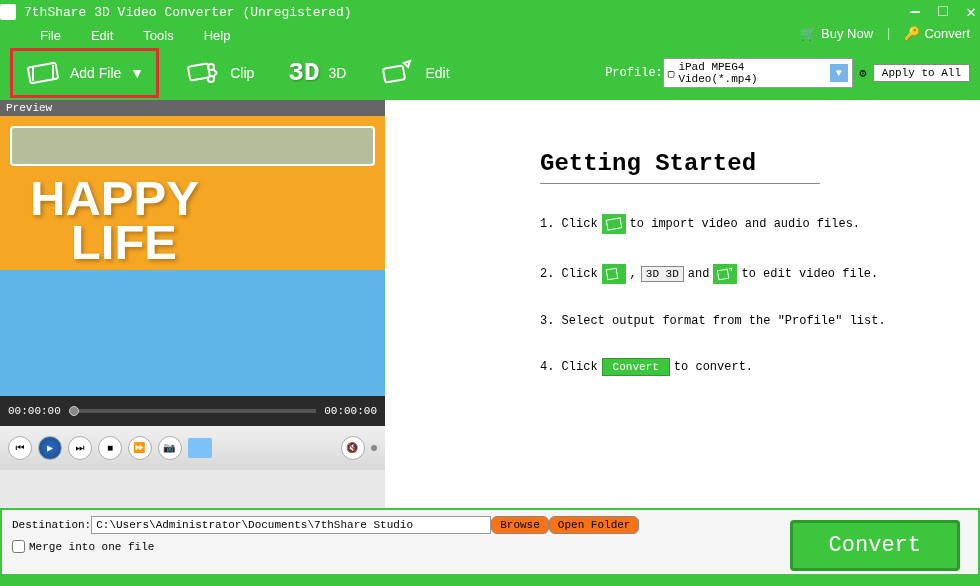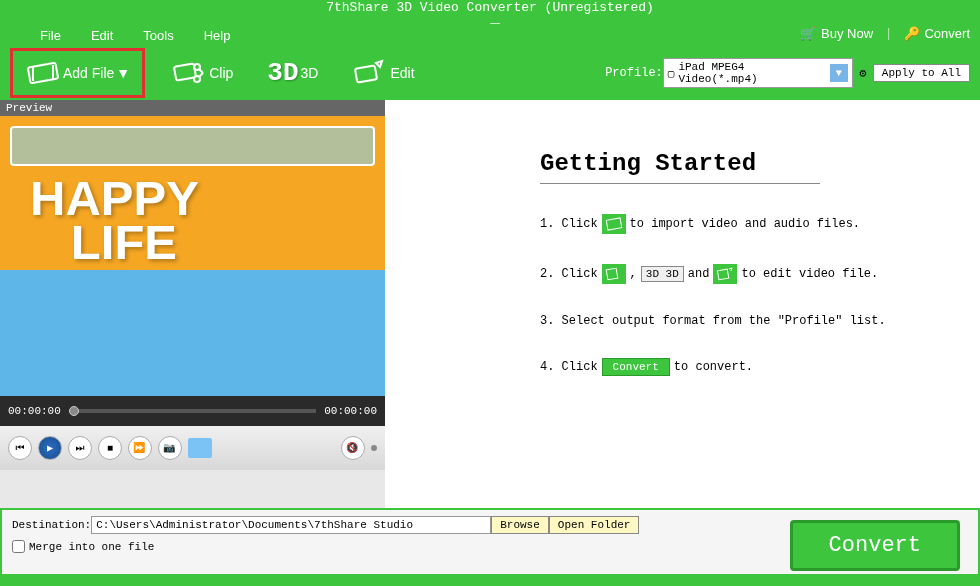--- a/index.html
+++ b/index.html
@@ -1,31 +1,31 @@
 <!DOCTYPE html>
 <html><head>
   <meta charset="utf-8">
   <style>
     * { box-sizing: border-box; margin: 0; padding: 0; }
     body { width: 980px; height: 586px; font-family: "Courier New", monospace; font-size: 12px; overflow: hidden; }
     
     .window { width: 100%; height: 100%; display: flex; flex-direction: column; background: #fff; }
     
-    .titlebar { background: #3dc63d; height: 24px; display: flex; align-items: center; padding: 0 8px; flex-direction: column; }
+    .titlebar { background: #3dc63d; height: 24px; display: flex; align-items: center; padding: 0 0; }
     .titlebar-logo { width: 16px; height: 16px; background: #fff; border-radius: 2px; margin-right: 8px; }
     .titlebar-text { color: #fff; font-family: "Courier New", monospace; font-size: 13px; flex: 1; }
     .win-btn { color: #fff; font-size: 16px; font-weight: bold; margin-left: 10px; cursor: pointer; width: 18px; text-align: center; }
     
     .menubar { background: #3dc63d; height: 22px; display: flex; align-items: center; padding: 0 40px; gap: 30px; position: relative; }
     .menu-item { color: #fff; cursor: pointer; font-family: Arial, sans-serif; font-size: 13px; }
     .header-right { position: absolute; right: 10px; top: 2px; display: flex; align-items: center; gap: 12px; color: #fff; }
     .header-link { display: flex; align-items: center; gap: 4px; cursor: pointer; font-family: Arial, sans-serif; font-size: 13px; }
     
     .toolbar { background: #3dc63d; height: 54px; display: flex; align-items: center; padding: 0 10px; gap: 18px; position: relative; }
-    .tool-btn { display: flex; align-items: center; gap: 2px; cursor: pointer; padding: 4px 8px; }
+    .tool-btn { display: flex; align-items: center; gap: 9px; cursor: pointer; padding: 4px 8px; }
     .tool-btn.highlighted { border: 3px solid #e03030; padding: 8px 12px; }
     .tool-icon { width: 36px; height: 28px; }
     .tool-label { color: #fff; font-family: Arial, sans-serif; font-size: 14px; }
     .tool-3d-label { color: #fff; font-size: 26px; font-family: "Courier New", monospace; font-weight: bold; text-shadow: 1px 1px 2px rgba(0,0,0,0.3); }
     
     .profile-section { position: absolute; right: 10px; display: flex; align-items: center; }
     .profile-label { color: #fff; font-family: "Courier New", monospace; }
     .profile-select { background: #fff; border: 1px solid #999; padding: 2px 4px; width: 190px; display: flex; align-items: center; gap: 4px; font-family: "Courier New", monospace; font-size: 11px; }
     .profile-arrow { background: #77b4e8; width: 18px; height: 18px; display: flex; align-items: center; justify-content: center; color: #fff; font-size: 10px; }
     .gear-btn { width: 20px; height: 20px; cursor: pointer; display: flex; align-items: center; justify-content: center; }
@@ -54,21 +54,21 @@
     .gs-underline { border-bottom: 1px solid #888; width: 280px; margin-bottom: 30px; }
     .gs-step { font-family: "Courier New", monospace; font-size: 12px; margin-bottom: 30px; display: flex; align-items: center; gap: 4px; flex-wrap: wrap; }
     .inline-icon { width: 24px; height: 20px; background: #3dc63d; display: inline-flex; align-items: center; justify-content: center; }
     .inline-3d { border: 1px solid #888; padding: 1px 4px; background: #f0f0f0; font-size: 11px; display: inline-flex; align-items: center; }
     .inline-convert { background: #3dc63d; color: #fff; padding: 2px 10px; border: 1px solid #2a9a2a; font-size: 11px; display: inline-flex; }
     
     .bottom-bar { background: #f5f5f5; border: 2px solid #3dc63d; padding: 6px 10px; display: flex; flex-direction: column; gap: 6px; height: 68px; position: relative; }
     .dest-row { display: flex; align-items: center; gap: 0; }
     .dest-label { font-family: "Courier New", monospace; font-size: 11px; }
     .dest-input { border: 1px solid #999; padding: 2px 4px; width: 400px; font-family: "Courier New", monospace; font-size: 11px; background: #fff; }
-    .small-btn { border: 1px solid #888; background: #fef9c3; padding: 2px 8px; cursor: pointer; font-family: "Courier New", monospace; font-size: 11px; border-radius: 0; }
+    .small-btn { border: 1px solid #888; background: #f97316; padding: 2px 8px; cursor: pointer; font-family: "Courier New", monospace; font-size: 11px; border-radius: 6px; }
     .merge-row { display: flex; align-items: center; gap: 4px; font-family: "Courier New", monospace; font-size: 11px; }
     .convert-btn { position: absolute; right: 18px; top: 10px; background: #3dc63d; color: #fff; border: 3px solid #2a9a2a; padding: 10px 36px; font-size: 22px; font-family: "Courier New", monospace; cursor: pointer; border-radius: 4px; }
     
     .footer-green { background: #3dc63d; height: 10px; }
     
     svg { display: block; }
     .film-svg { fill: none; stroke: #fff; stroke-width: 2; }
     .divider { color: #fff; opacity: 0.6; }
   </style>
 </head>

